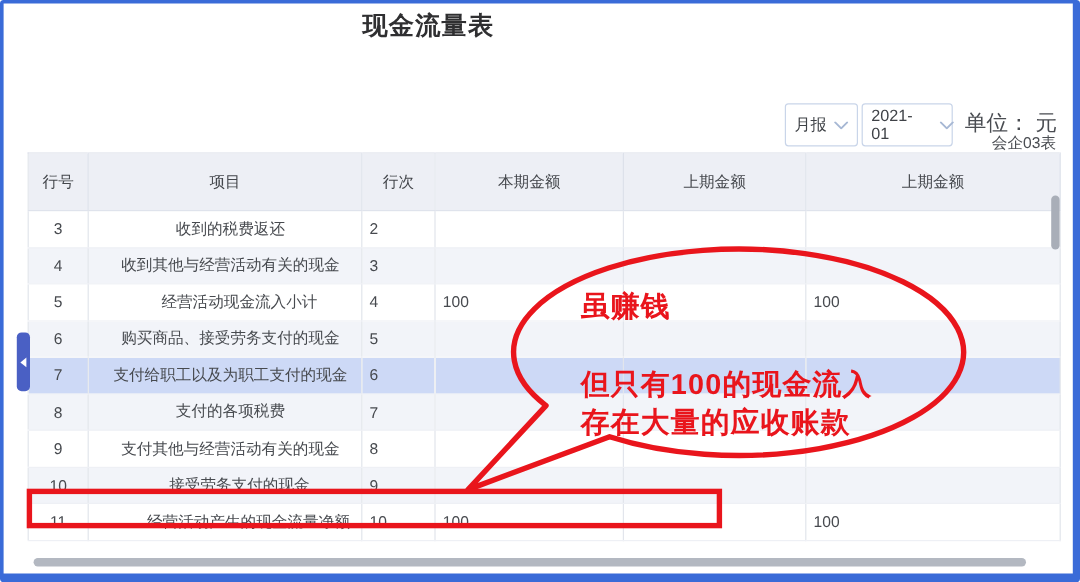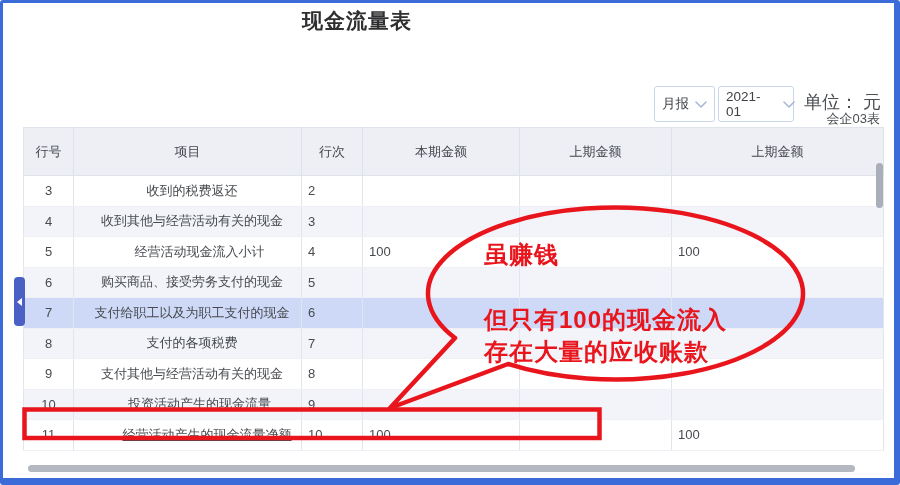--- a/index.html
+++ b/index.html
@@ -53,21 +53,21 @@
     height:48px;background:var(--header-bg);text-align:center;
     border-right:1px solid #dde1ea;border-bottom:1px solid #dfe3ec;color:#43464b;
   }
   table.fin td{height:30.5px;background:#fff;}
   table.fin{border-left:1px solid var(--border-v);border-top:1px solid #dfe3ec;}
   td.c-rowno{text-align:center;}
   td.c-num{text-align:left;padding-left:6px;}
   td.c-item{text-align:center;}
   td.c-item.indent-0{padding-left:10px;}
   td.c-item.indent-1{padding-left:25px;}
-  td.c-item.indent-2{padding-left:40px;text-decoration:underline;}
+  td.c-item.indent-2{padding-left:40px;}
   tr.bg-stripe td{background:var(--stripe-bg);}
   tr.bg-highlight td{background:var(--highlight-bg);}
   tr.bg-plain td{background:#ffffff;}
 
   .collapse-handle{
     position:absolute;left:14px;top:277px;width:11px;height:49px;z-index:20;
     background:var(--handle-blue);border-radius:4px;cursor:pointer;
     display:flex;align-items:center;justify-content:center;
   }
   .collapse-handle .tri{
@@ -186,21 +186,21 @@
         <tr class="bg-plain">
     <td class="c-rowno">9</td>
     <td class="c-item indent-0">支付其他与经营活动有关的现金</td>
     <td class="c-num">8</td>
     <td class="c-num"></td>
     <td class="c-num"></td>
     <td class="c-num"></td>
   </tr>
         <tr class="bg-stripe">
     <td class="c-rowno">10</td>
-    <td class="c-item indent-1">投资活动产生的现金流量</td>
+    <td class="c-item indent-1">接受劳务支付的现金</td>
     <td class="c-num">9</td>
     <td class="c-num"></td>
     <td class="c-num"></td>
     <td class="c-num"></td>
   </tr>
         <tr class="bg-plain">
     <td class="c-rowno">11</td>
     <td class="c-item indent-2">经营活动产生的现金流量净额</td>
     <td class="c-num">10</td>
     <td class="c-num">100</td>

